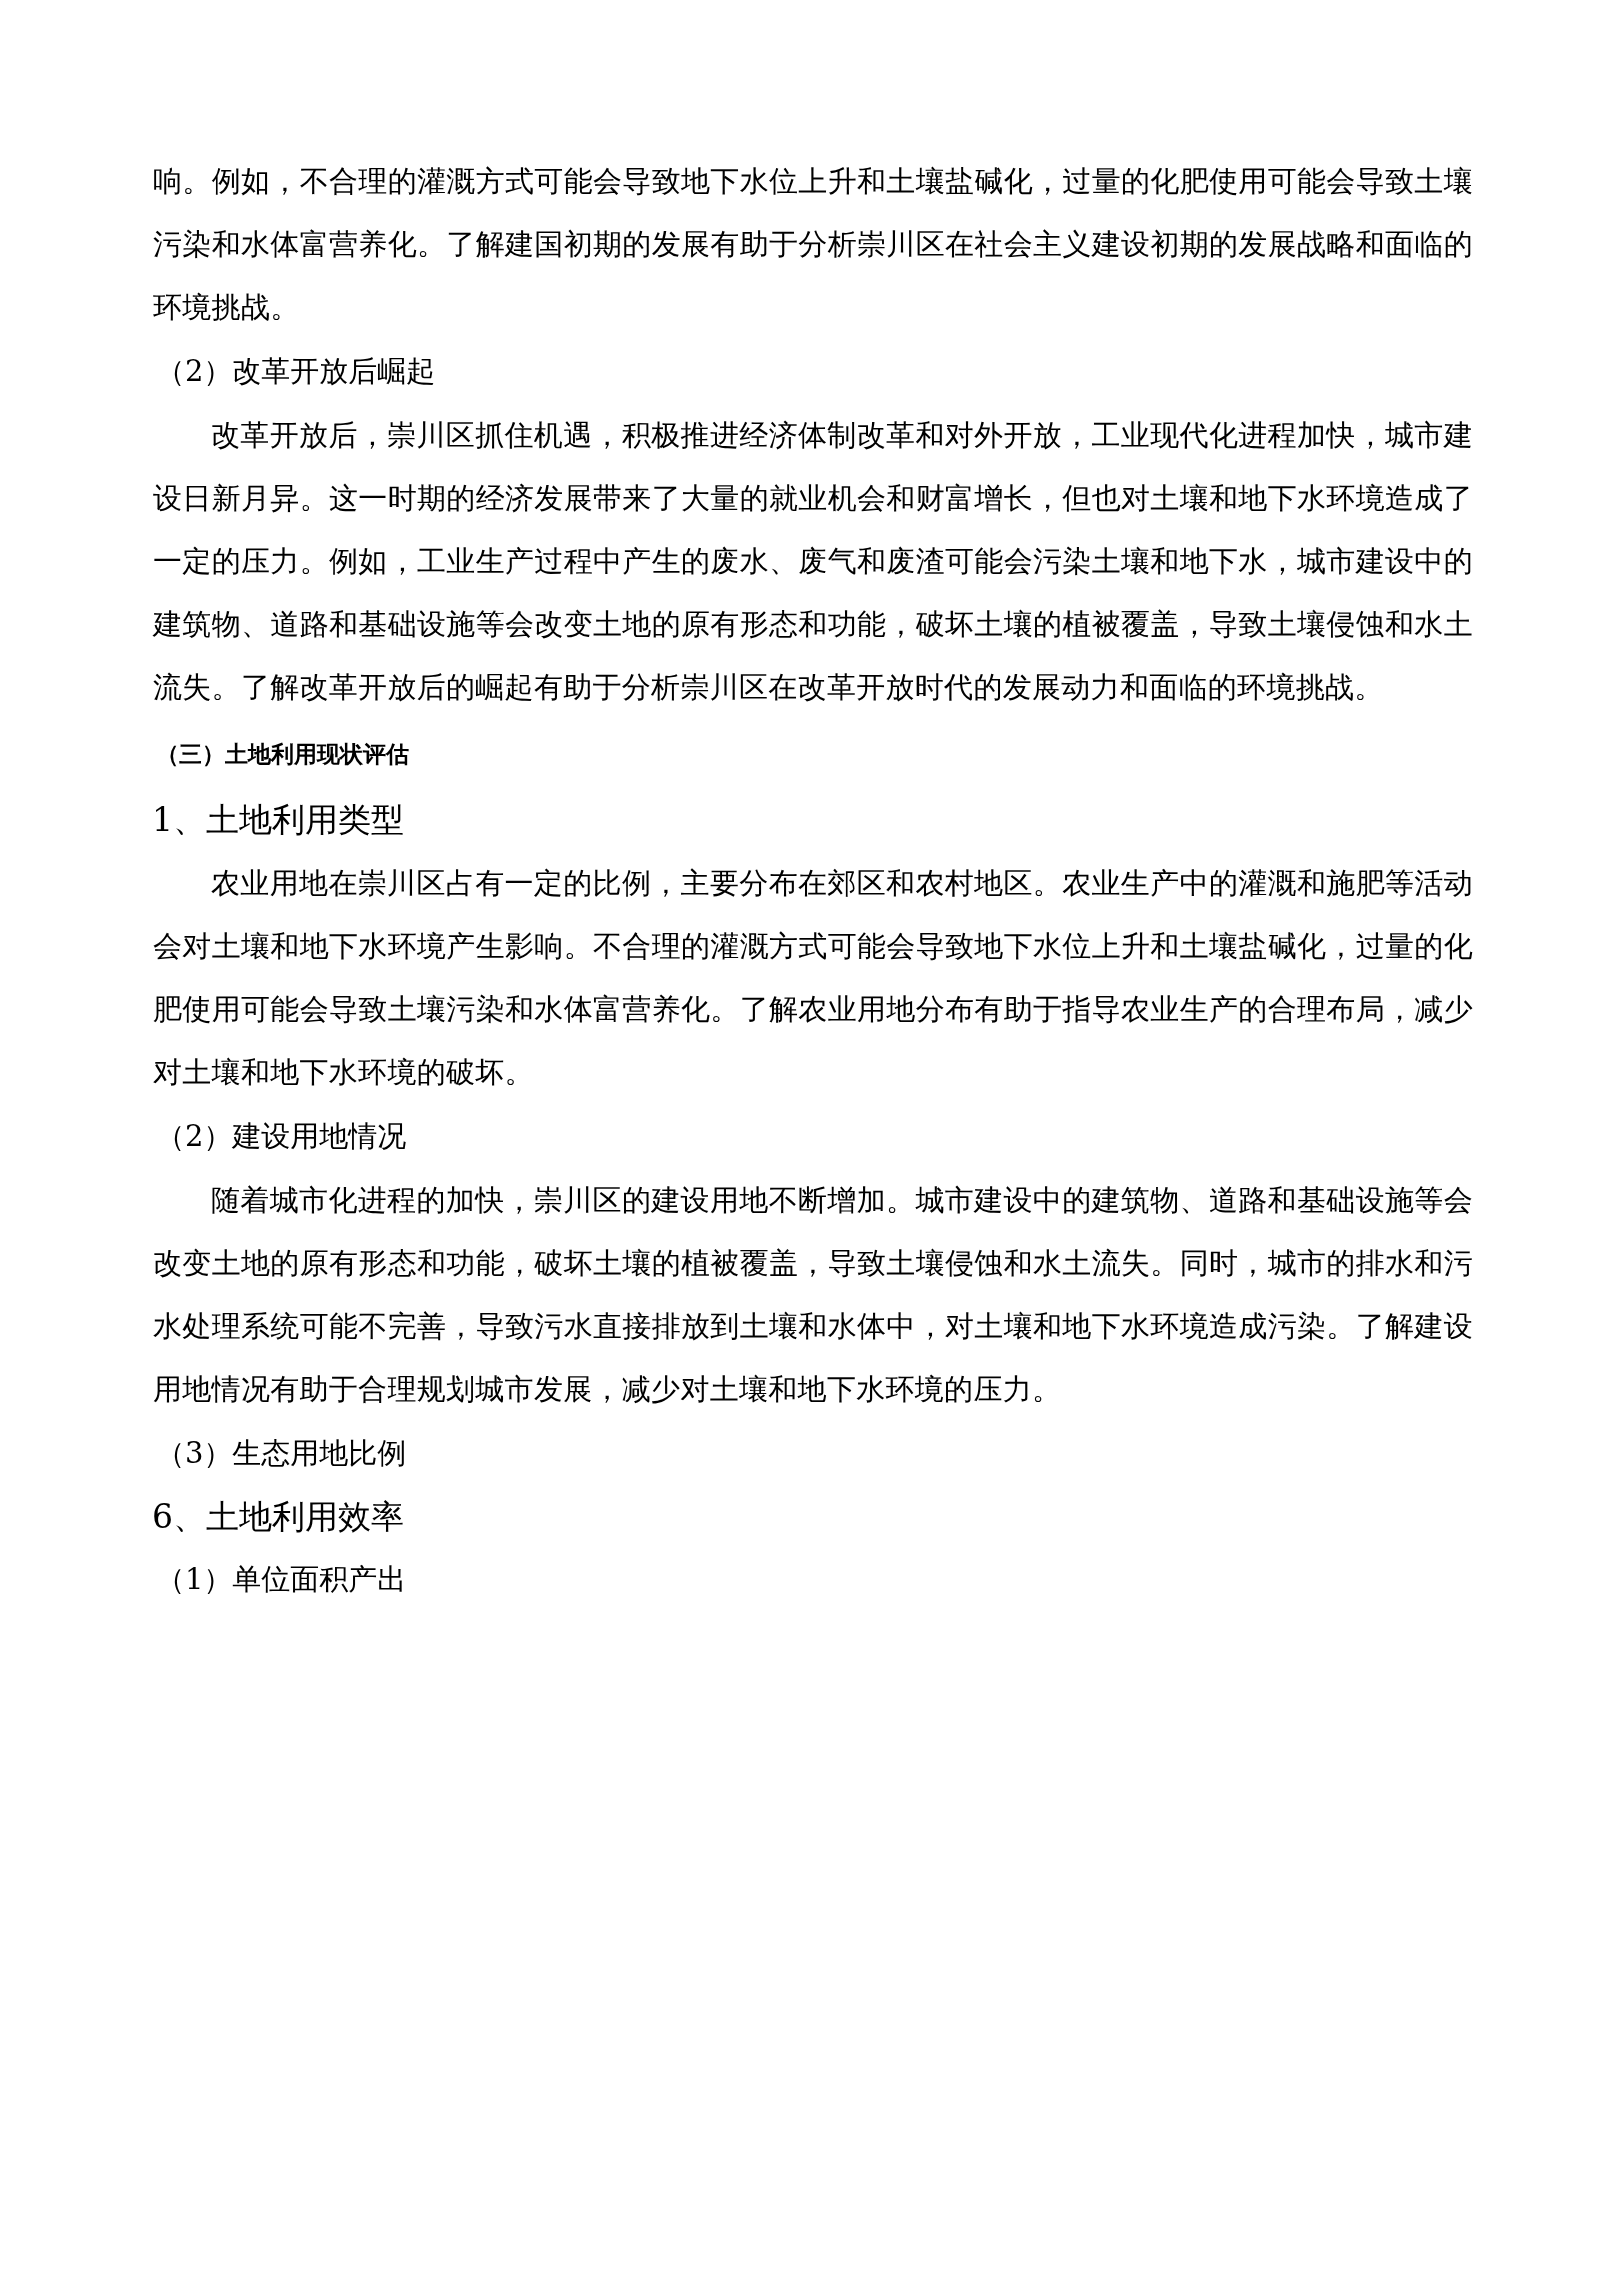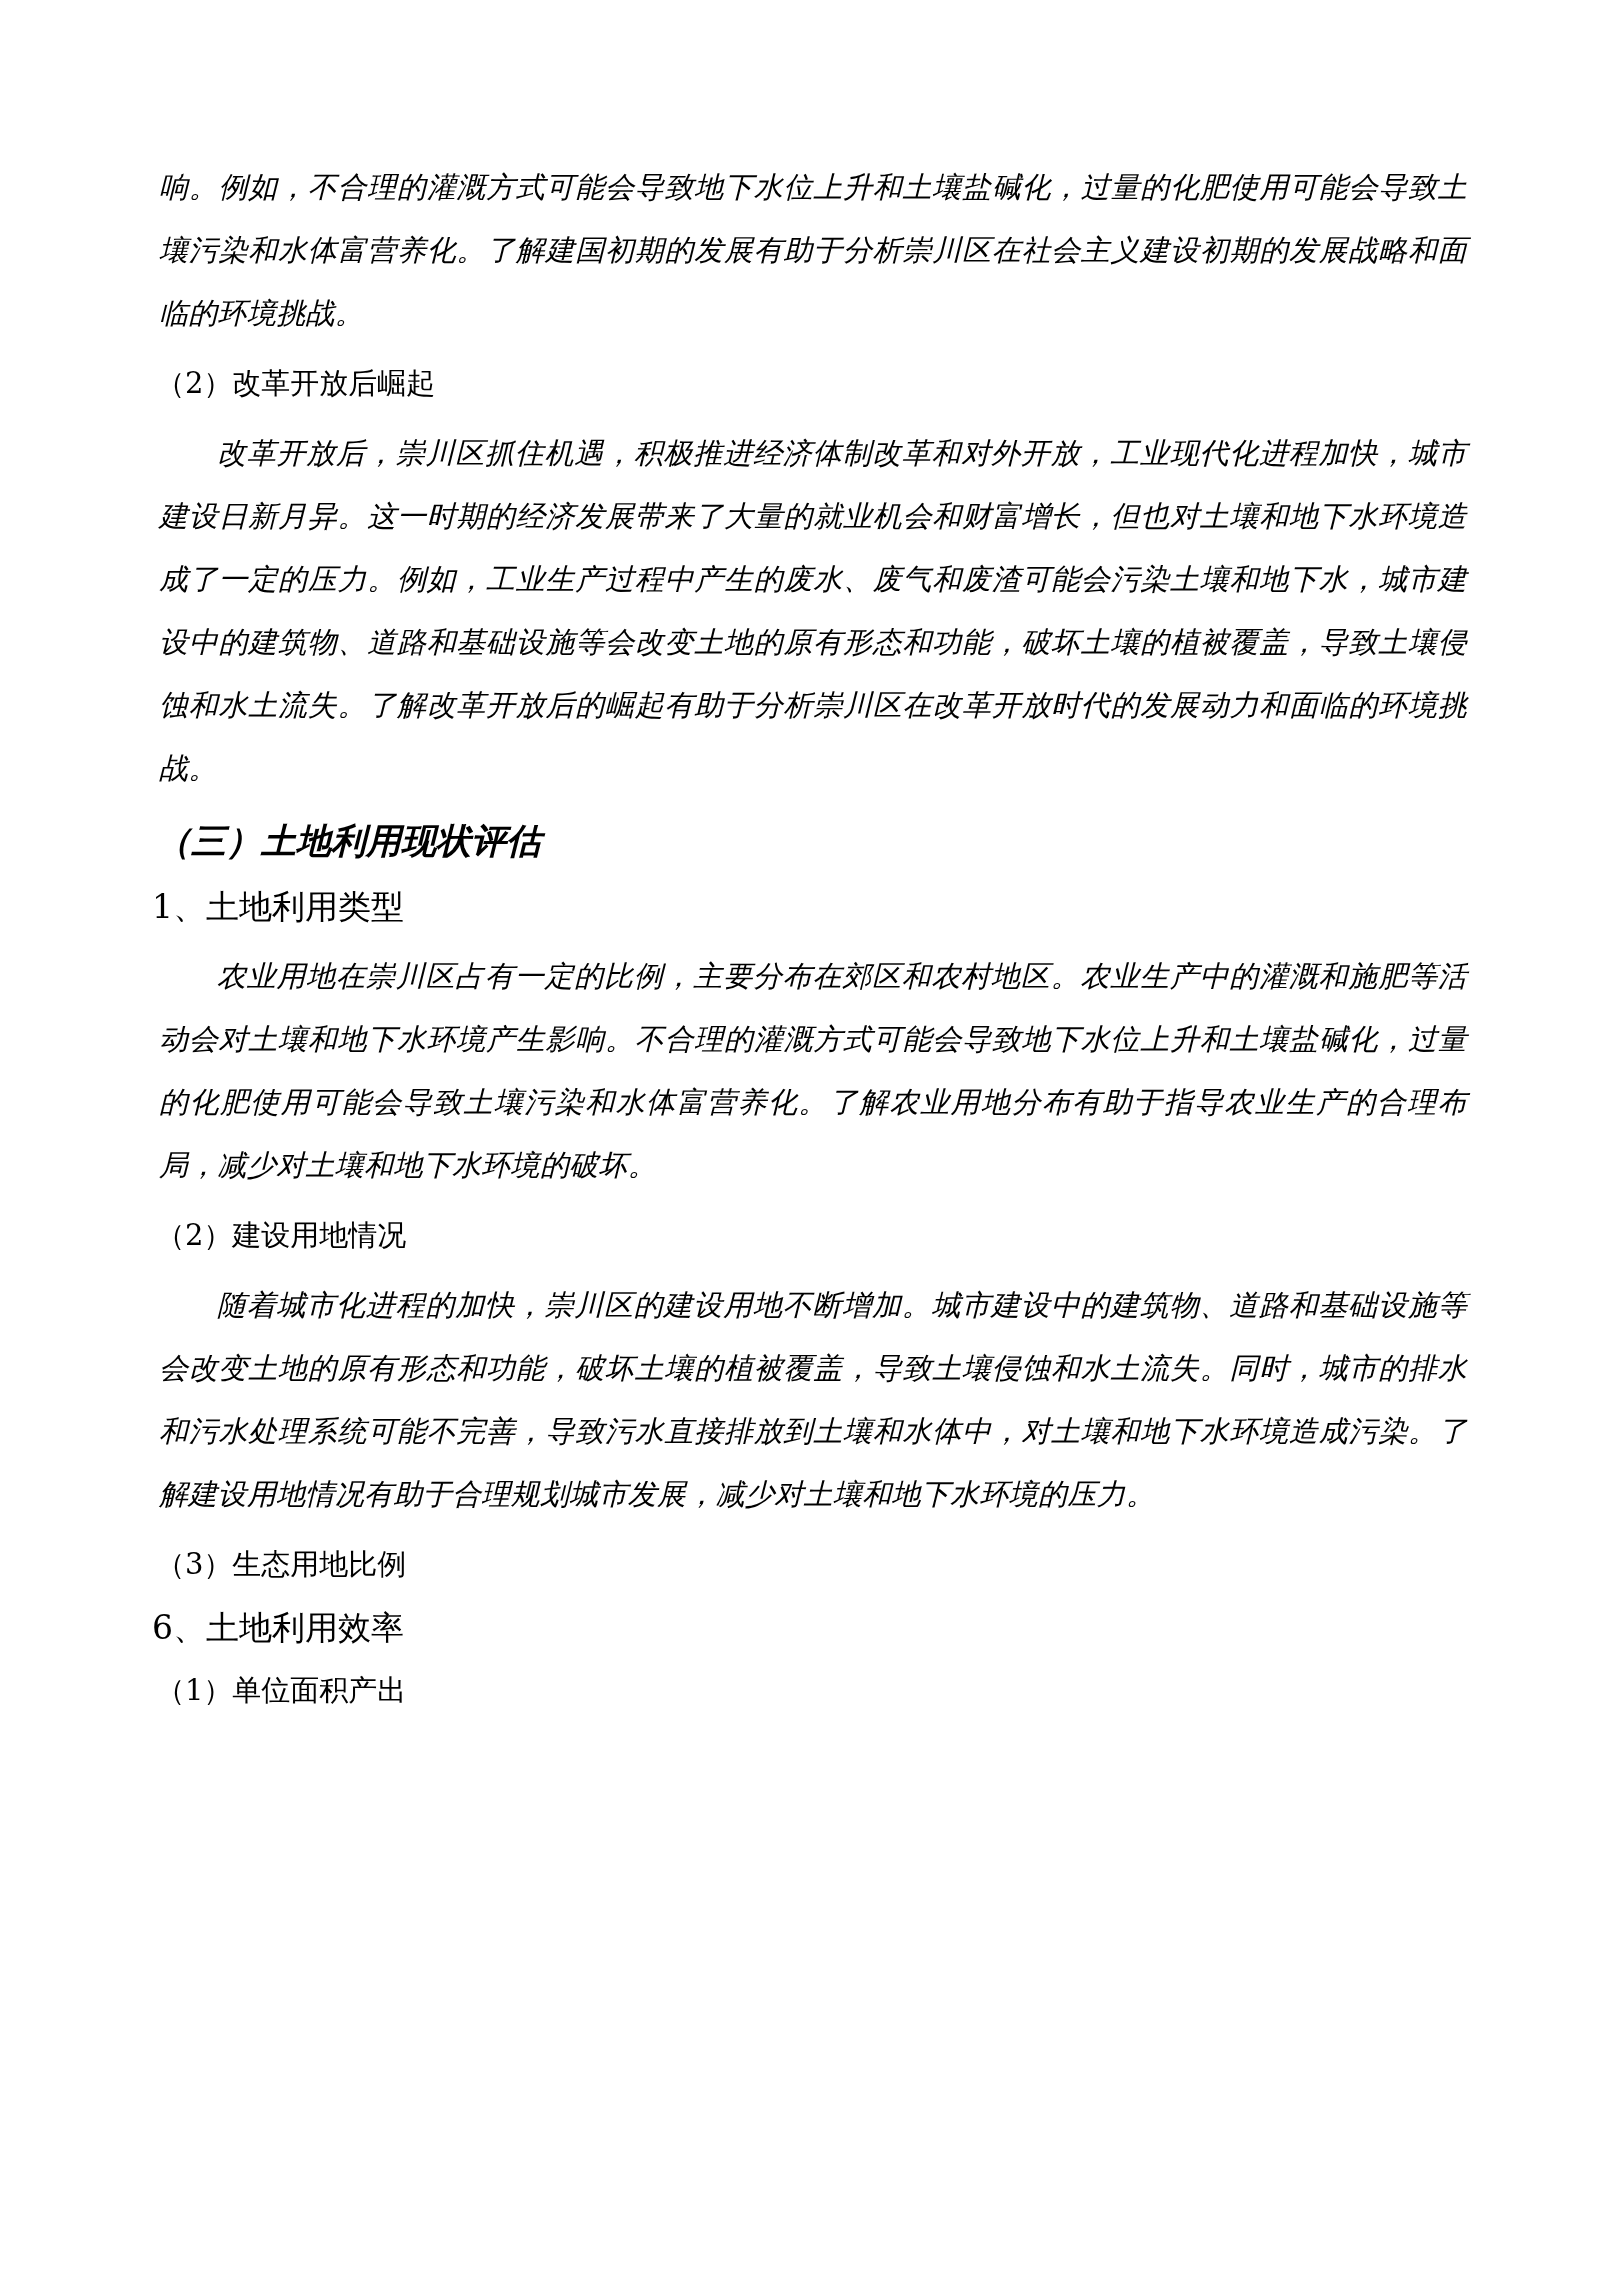--- a/index.html
+++ b/index.html
@@ -2,25 +2,25 @@
 <html style="font-size:10.5px"><head>
   <meta charset="utf-8">
   <style>
     html, body { margin: 0; padding: 0; background: #ffffff; }
     body { width: 1623px; height: 2295px; position: relative; overflow: hidden; }
     .page {
       position: absolute; left: 152px; top: 149px; width: 1322px;
       font-family: "DejaVu Serif", "Liberation Serif", serif;
       color: #000000; font-size: 29px;
     }
-    p { margin: 7px; text-align: justify; text-align-last: left; line-height: 63px; font-size: 29px; letter-spacing: 0.3px; font-style: italic; }
+    p { margin: 1px; text-align: justify; text-align-last: left; line-height: 63px; font-size: 29px; letter-spacing: 0.3px; }
     p.indent { text-indent: 58px; }
     .h-sub { font-weight: normal; font-size: 29px; height: 63px; line-height: 63px; padding-left: 3.9px; }
     .h-num { font-weight: normal; font-size: 33px; height: 63px; line-height: 63px; }
-    .h-sec { font-weight: bold; font-size: 35px; height: 68px; line-height: 68px; padding-left: 3.9px; font-style: italic; }
+    .h-sec { font-weight: bold; font-size: 23px; height: 68px; line-height: 68px; padding-left: 3.9px; }
   </style>
 </head>
 <body>
 
 <div class="page">
   <p>响。例如，不合理的灌溉方式可能会导致地下水位上升和土壤盐碱化，过量的化肥使用可能会导致土壤污染和水体富营养化。了解建国初期的发展有助于分析崇川区在社会主义建设初期的发展战略和面临的环境挑战。</p>
   <div class="h-sub">（2）改革开放后崛起</div>
   <p class="indent">改革开放后，崇川区抓住机遇，积极推进经济体制改革和对外开放，工业现代化进程加快，城市建设日新月异。这一时期的经济发展带来了大量的就业机会和财富增长，但也对土壤和地下水环境造成了一定的压力。例如，工业生产过程中产生的废水、废气和废渣可能会污染土壤和地下水，城市建设中的建筑物、道路和基础设施等会改变土地的原有形态和功能，破坏土壤的植被覆盖，导致土壤侵蚀和水土流失。了解改革开放后的崛起有助于分析崇川区在改革开放时代的发展动力和面临的环境挑战。</p>
   <div class="h-sec">（三）土地利用现状评估</div>
   <div class="h-num">1、土地利用类型</div>

